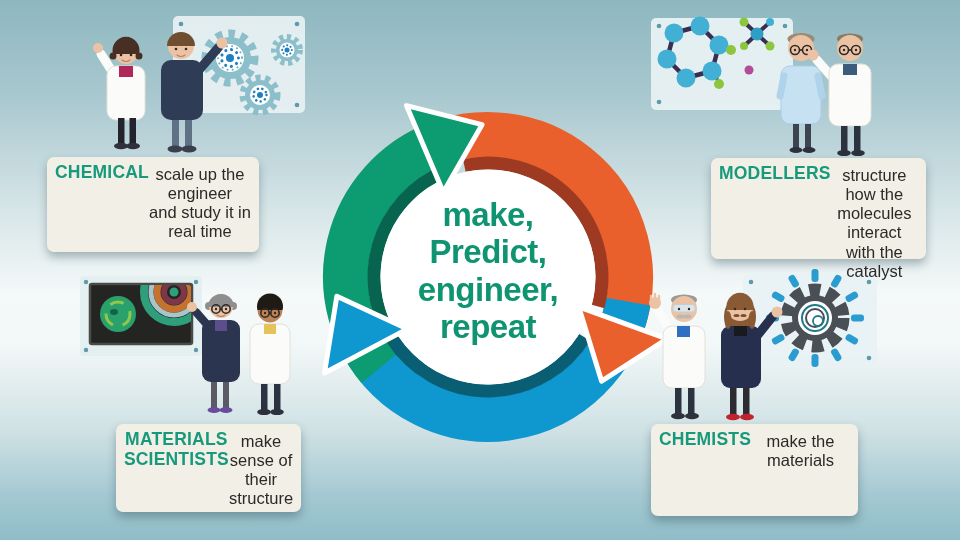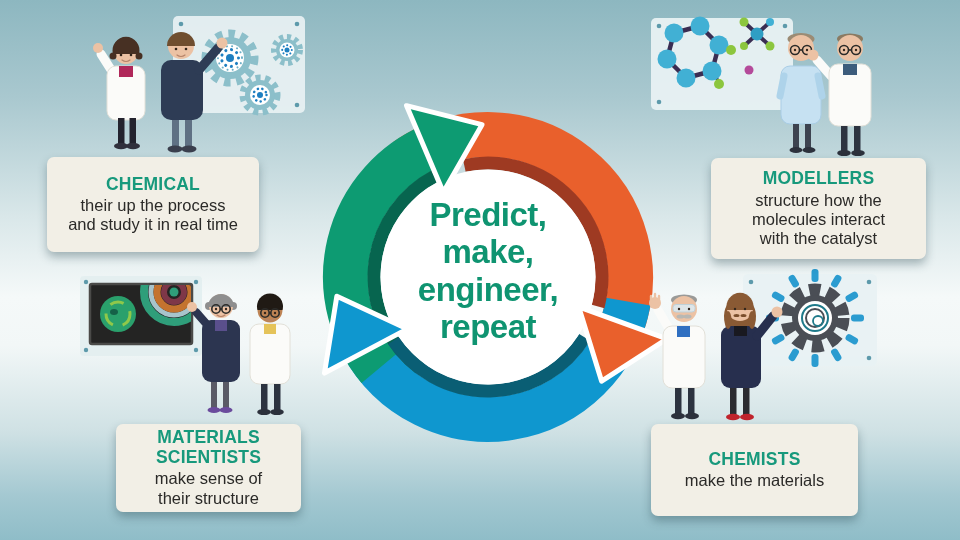--- a/index.html
+++ b/index.html
@@ -23,21 +23,21 @@
   .center-text{position:absolute;left:368px;top:196px;width:240px;text-align:center;
     font-size:33px;font-weight:bold;line-height:1.13;color:var(--center-text);letter-spacing:-0.5px;}
   .center-text span{display:block;}
   
   .board{fill:#e8f1f3;} .screw{fill:#5d9aab;} .skin{fill:#ecc2a4;} .coat{fill:#fbfbf9;stroke:#e2e0d8;stroke-width:1;}
   .armcoat{stroke:#fbfbf9;stroke-width:9;stroke-linecap:round;fill:none;}
   .eye{fill:#33261d;} .smile{fill:none;stroke:#b5836a;stroke-width:1.2;stroke-linecap:round;}
   .spec{fill:none;stroke:#2b2b29;stroke-width:1.6;}
   
   .label-box{position:absolute;background:var(--box-bg);border-radius:7px;
-    box-shadow:0 5px 10px rgba(30,60,70,.35);display:flex;flex-direction:column;
+    box-shadow:0 5px 10px rgba(30,60,70,.35);display:flex;flex-direction:row;
     justify-content:center;text-align:center;padding:6px 8px;}
   .group-title{color:var(--heading-green);font-size:17.5px;font-weight:bold;line-height:1.12;letter-spacing:.2px;}
   .group-title span{display:block;}
   .group-desc{color:var(--body-text);font-size:16.5px;line-height:1.16;margin-top:2px;}
   .group-desc span{display:block;}
   .box-tl{left:47px;top:157px;width:212px;height:95px;}
   .box-tr{left:711px;top:158px;width:215px;height:101px;}
   .box-bl{left:116px;top:424px;width:185px;height:88px;}
   .box-br{left:651px;top:424px;width:207px;height:92px;}
 </style>
@@ -59,22 +59,22 @@
       </g>
     <g transform="translate(132.1,53.4) rotate(110)">
         <polygon class="ahead o" points="-8,-47 54,0 -8,47"></polygon>
       </g>
     <g transform="translate(-125.8,66.9) rotate(-118)">
         <polygon class="ahead b" points="-8,-47 54,0 -8,47"></polygon>
       </g>
   </svg>
 
   <div class="center-text">
+    <span>make,</span>
     <span>Predict,</span>
-    <span>make,</span>
     <span>engineer,</span>
     <span>repeat</span>
   </div>
 
   <svg style="left:55px;top:10px;" width="255" height="150" viewBox="0 0 255 150">
     <g>
       <rect class="board" x="118" y="6" width="132" height="97" rx="5" opacity="0.93"></rect>
       <circle class="screw" cx="126" cy="14" r="2.3"></circle>
       <circle class="screw" cx="242" cy="14" r="2.3"></circle>
       <circle class="screw" cx="126" cy="95" r="2.3"></circle>
@@ -332,21 +332,21 @@
       <circle class="eye" cx="90" cy="41" r="1.2"></circle>
         <circle class="eye" cx="100" cy="41" r="1.2"></circle>
     </g>
   </svg>
 
   <div class="label-box box-tl">
     <div class="group-title">
       <span>CHEMICAL</span>
     </div>
     <div class="group-desc">
-      <span>their up the process</span>
+      <span>scale up the engineer</span>
       <span>and study it in real time</span>
     </div>
   </div>
 
   <div class="label-box box-tr">
     <div class="group-title">
       <span>MODELLERS</span>
     </div>
     <div class="group-desc">
       <span>structure how the</span>

